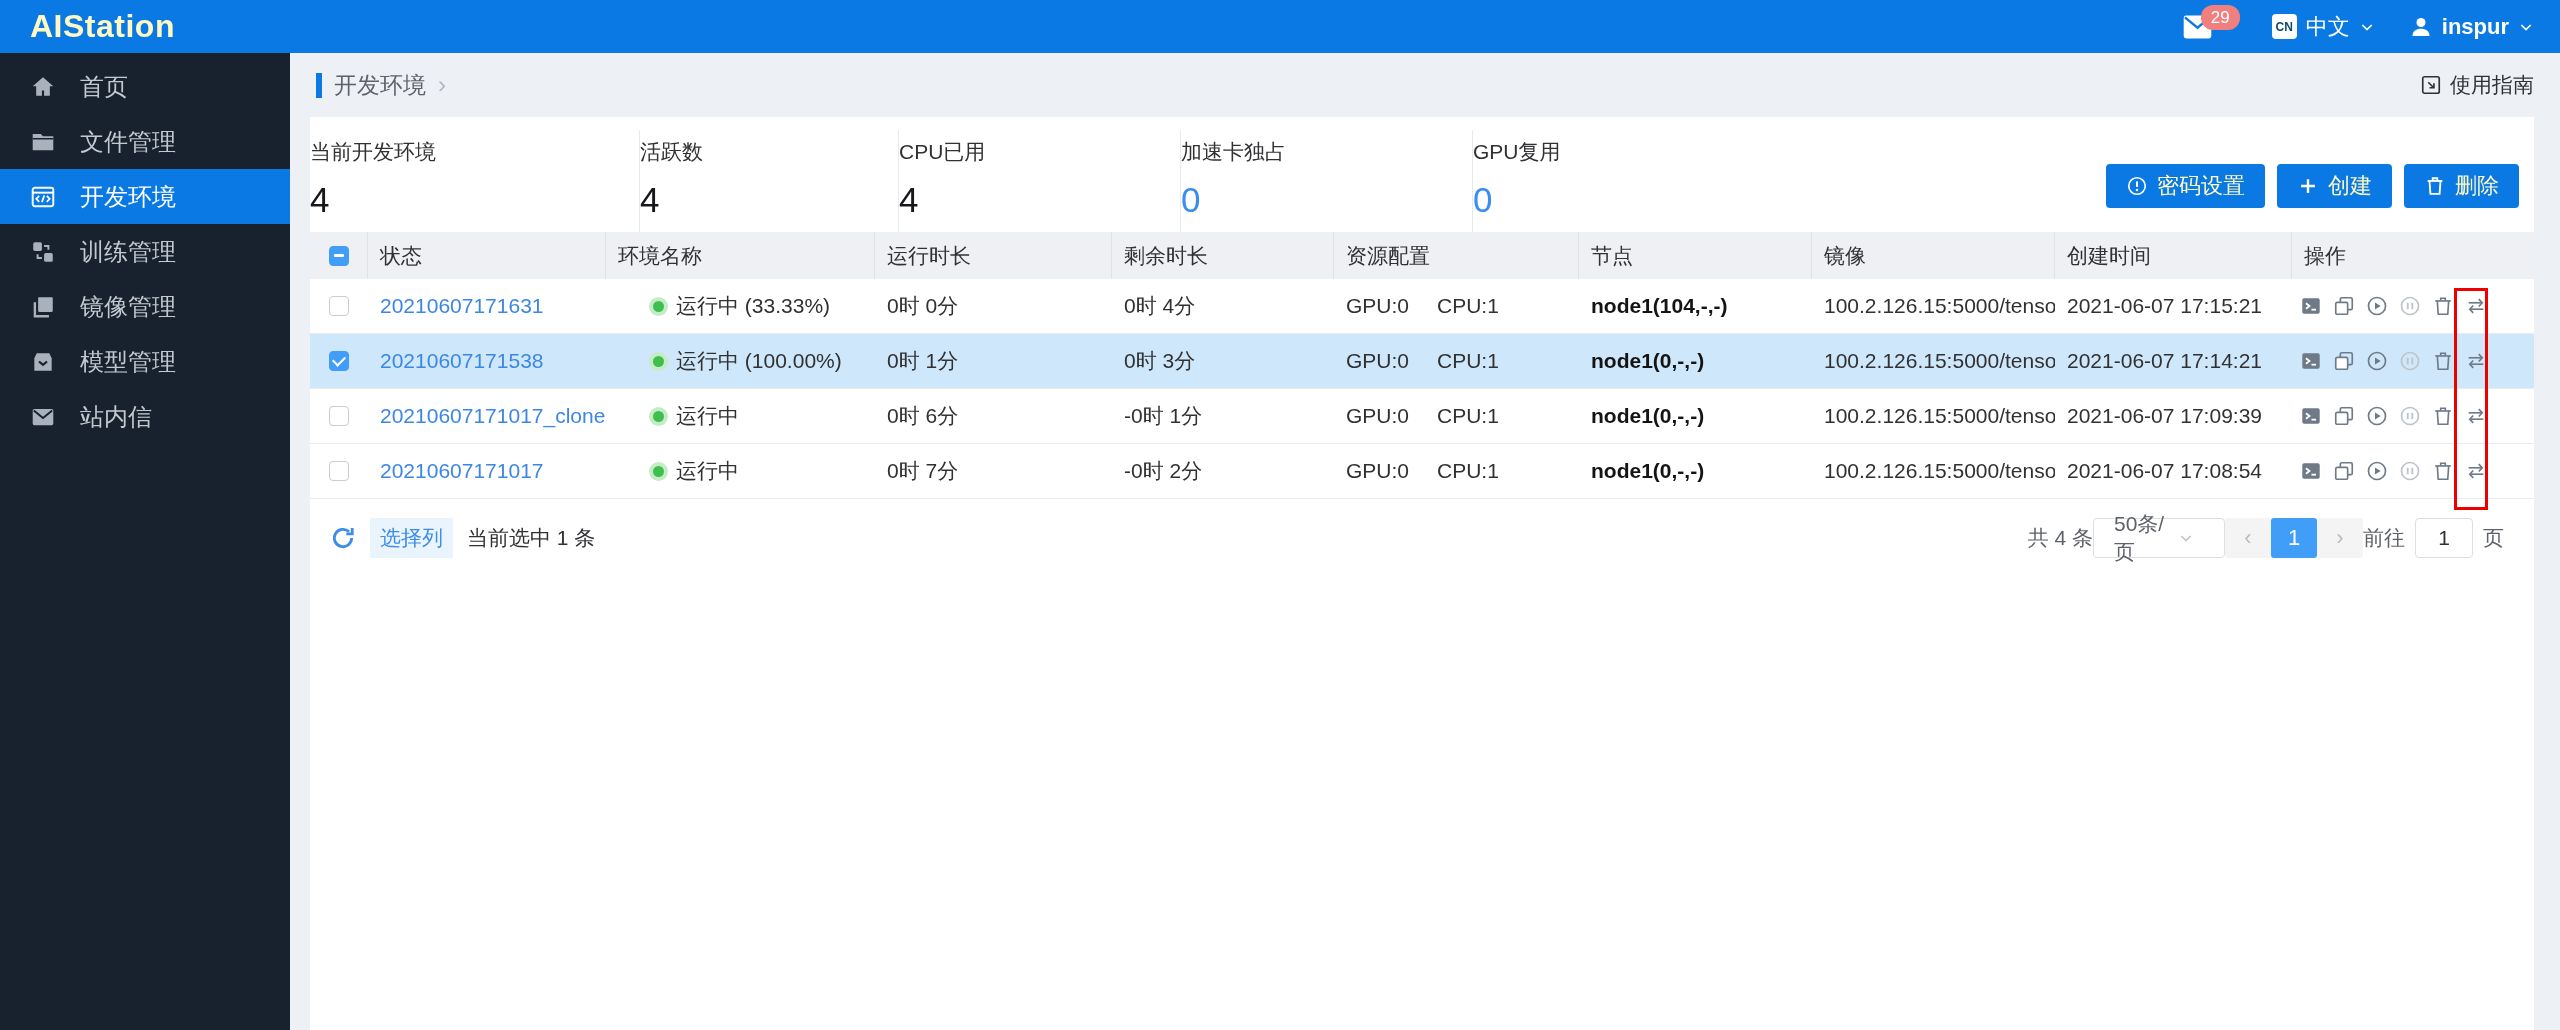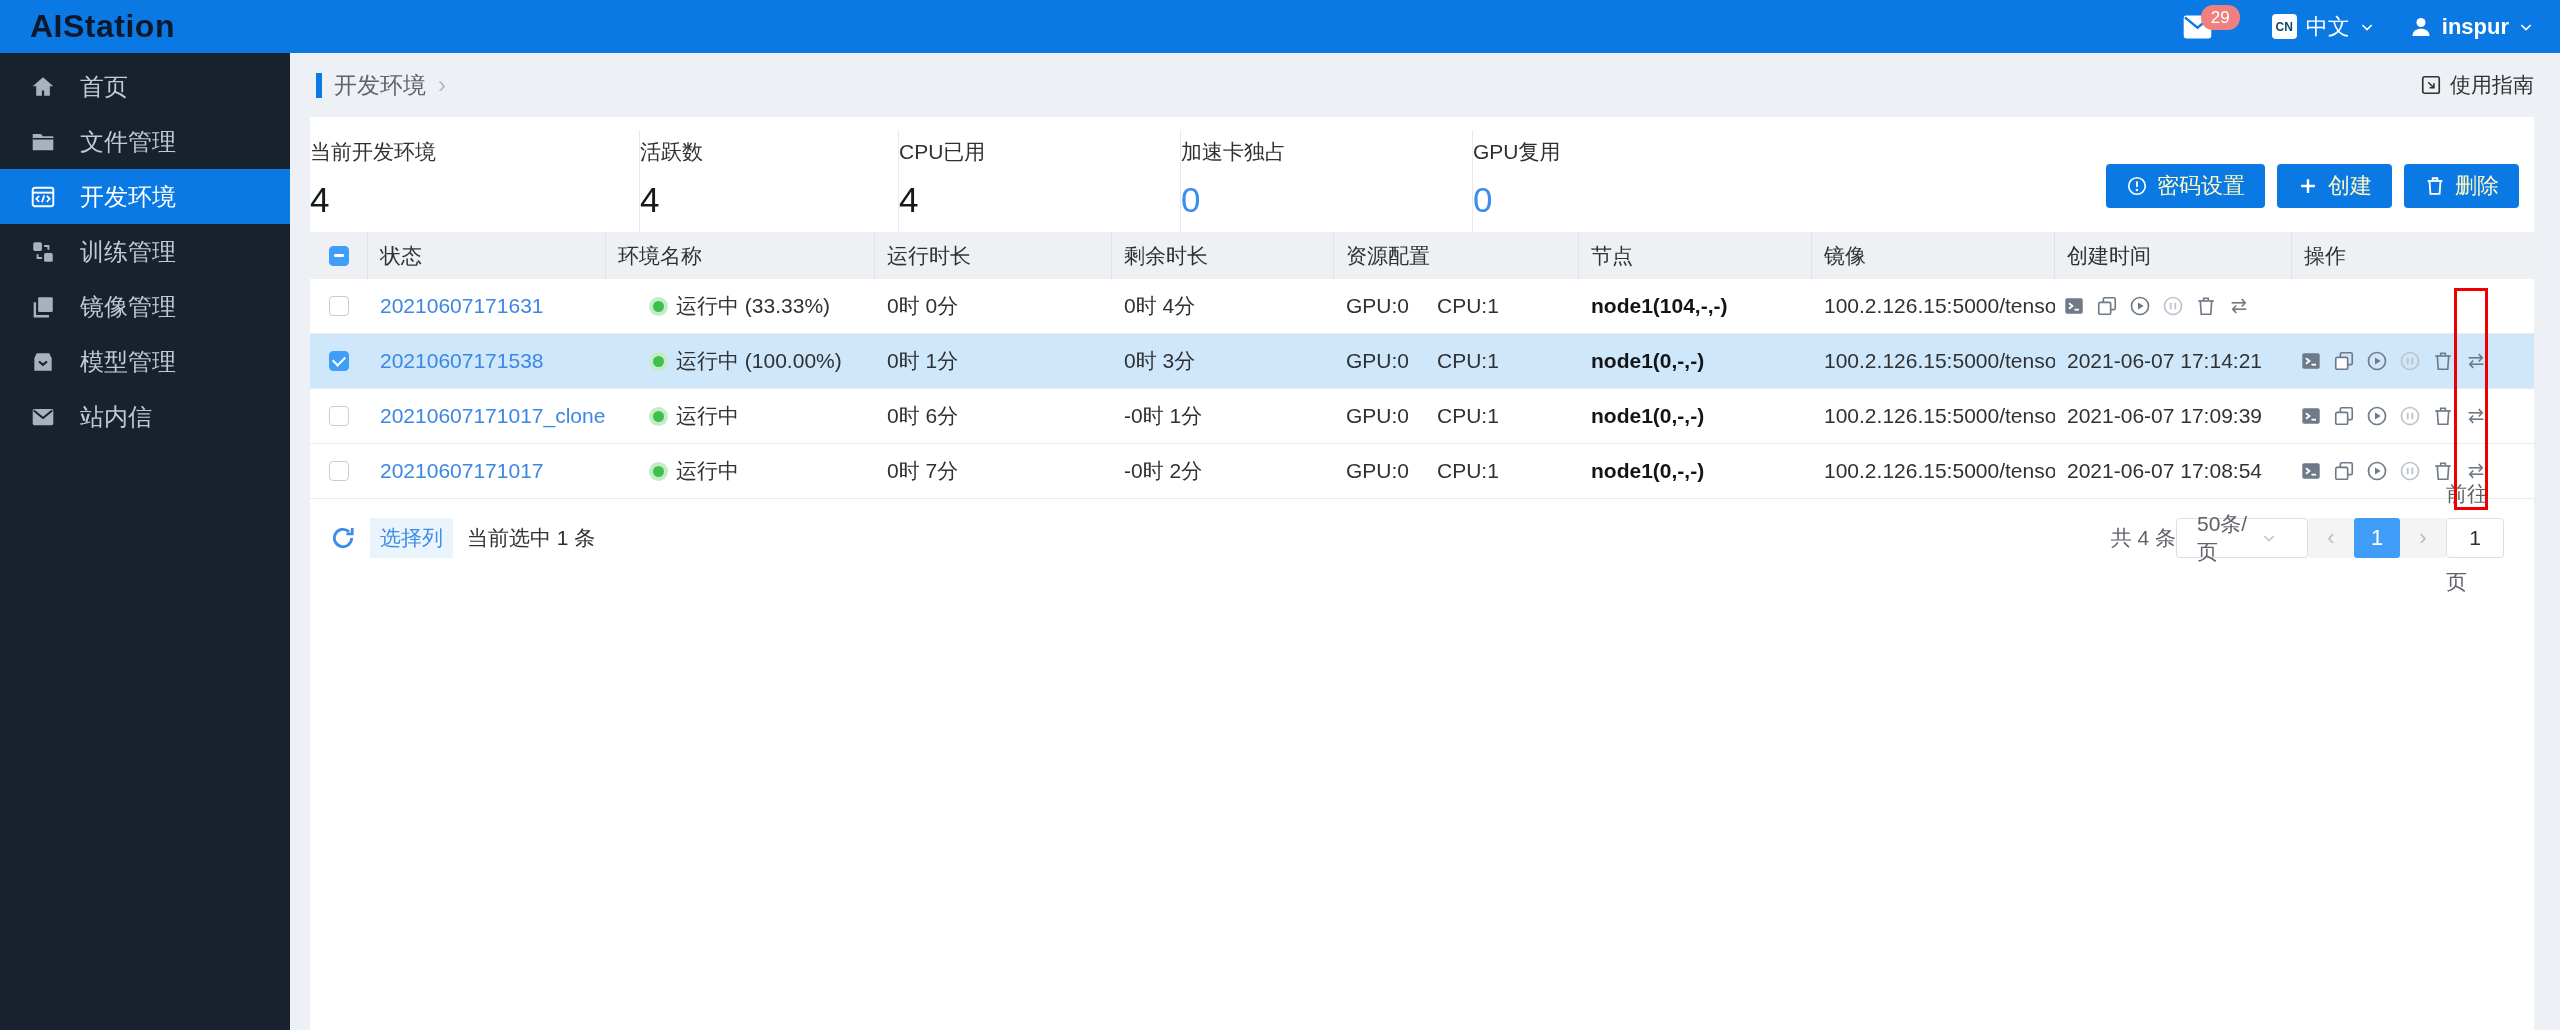--- a/index.html
+++ b/index.html
@@ -3,21 +3,21 @@
 <meta charset="utf-8">
 <style>
   * { margin:0; padding:0; box-sizing:border-box; }
   html,body { width:2560px; height:1030px; overflow:hidden;
     font-family:"Liberation Sans","DejaVu Sans",sans-serif; }
   .page { position:relative; width:2560px; height:1030px; background:#edf0f5; }
 
   
   .topbar { height:53px; background:#0b79e3; display:flex; align-items:center;
     justify-content:space-between; padding:0 26px 0 30px; }
-  .logo { color:#0f172a; font-size:32px; font-weight:bold; letter-spacing:.5px; cursor:pointer; }
+  .logo { color:#fef9c3; font-size:32px; font-weight:bold; letter-spacing:.5px; cursor:pointer; }
   .topbar-right { display:flex; align-items:center; gap:34px; }
   .tb-item { display:flex; align-items:center; gap:9px; color:#fff; font-size:22px; cursor:pointer; }
   .mail { position:relative; padding-right:26px; }
   .badge { position:absolute; top:-10px; left:18px; background:#f08080; color:#fff;
     font-size:17px; line-height:1; padding:4px 10px; border-radius:12px; }
   .cn-badge { width:25px; height:25px; background:#fff; color:#0c4a6e; border-radius:4px;
     font-size:12px; font-weight:bold; display:flex; align-items:center; justify-content:center; }
   .chev { display:inline-flex; }
 
   
@@ -95,21 +95,21 @@
   .refresh { width:26px; height:26px; display:flex; cursor:pointer; }
   .chip { background:#e9f4fd; color:#3c8ce8; font-size:21px; padding:6px 10px; cursor:pointer; }
   .sel-info { font-size:21px; color:#303133; }
   .pager { display:flex; align-items:center; gap:0; font-size:21px; color:#5f6369; }
   .psel { width:132px; height:40px; border:1px solid #dcdfe6; border-radius:4px; background:#fff;
     display:flex; align-items:center; justify-content:space-between; padding:0 30px 0 20px;
     color:#5f6369; cursor:pointer; }
   .pbtn { width:46px; height:40px; border-radius:3px; background:#f4f4f5; color:#b6bcc5;
     display:flex; align-items:center; justify-content:center; font-size:22px; cursor:pointer; }
   .pbtn.cur { background:#419ef8; color:#fff; }
-  .goto { display:flex; gap:10px;flex-direction:column; }
+  .goto { display:flex; align-items:center; gap:10px; }
   .goto input { width:58px; height:40px; border:1px solid #dcdfe6; border-radius:4px;
     text-align:center; font-size:21px; color:#303133; font-family:inherit; }
 
   
   .red-box { position:absolute; left:2454px; top:288px; width:34px; height:222px;
     border:3px solid #ee0000; z-index:50; pointer-events:none; }
 </style>
 </head>
 <body>
 
@@ -329,20 +329,21 @@
               <div class="td c4">0时 4分</div>
               <div class="td c5">
                 <span>GPU:0</span>
                 <span class="res-gap"></span>
                 <span>CPU:1</span>
               </div>
               <div class="td c6">
                 <span class="node">node1(104,-,-)</span>
               </div>
               <div class="td c7">100.2.126.15:5000/tensor...</div>
+              <div class="td c8">2021-06-07 17:15:21</div>
               <div class="td c9 ops">
                 <span class="op">
                   <svg viewBox="0 0 24 24" width="22" height="22">
                     <rect x="2.5" y="3.5" width="19" height="17" rx="2" fill="#6e7a87"></rect>
                     <path d="M6.5 9l3.8 3-3.8 3" fill="none" stroke="#fff" stroke-width="2"></path>
                     <path d="M12.5 16h5" stroke="#fff" stroke-width="2"></path>
                   </svg>
                 </span>
                 <span class="op">
                   <svg viewBox="0 0 24 24" width="22" height="22">

